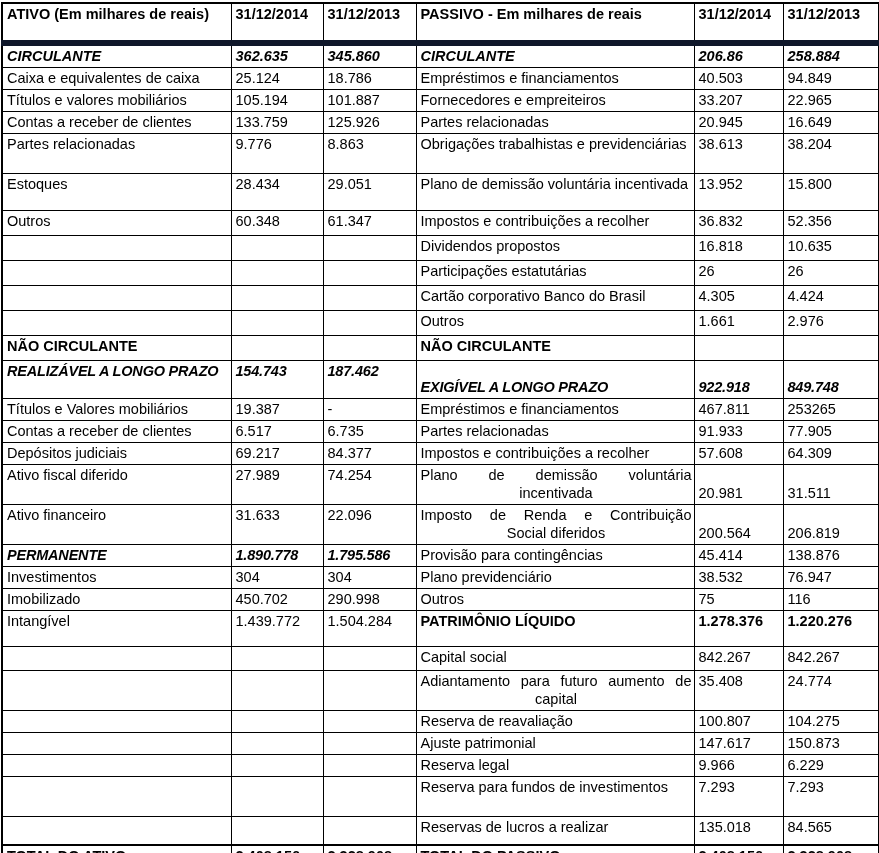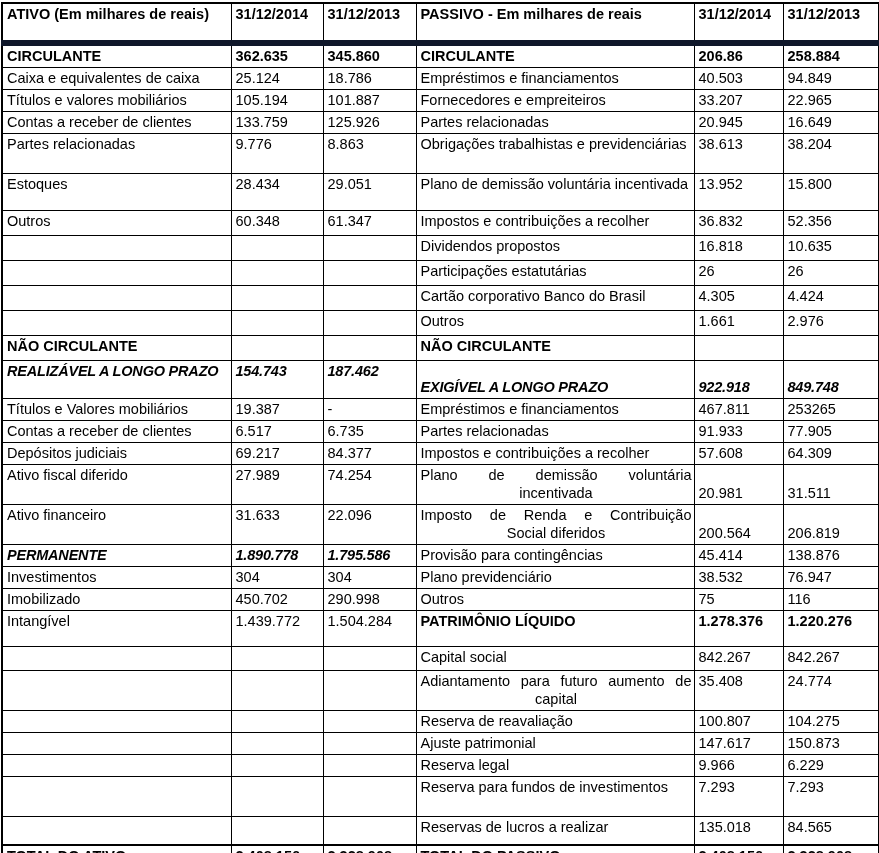--- a/index.html
+++ b/index.html
@@ -48,21 +48,21 @@
     </colgroup>
     <tbody>
         <tr class="thick-bottom" style="height: 40px;">
           <td class="b">ATIVO (Em milhares de reais)</td>
           <td class="b">31/12/2014</td>
           <td class="b">31/12/2013</td>
           <td class="b">PASSIVO - Em milhares de reais</td>
           <td class="b">31/12/2014</td>
           <td class="b">31/12/2013</td>
         </tr>
-        <tr style="height: 21px;">
+        <tr style="height: 21px; font-style: italic;">
           <td class="b">CIRCULANTE</td>
           <td class="b">362.635</td>
           <td class="b">345.860</td>
           <td class="b">CIRCULANTE</td>
           <td class="b">206.86</td>
           <td class="b">258.884</td>
         </tr>
         <tr style="height: 21px; margin-top: 45px;">
           <td>Caixa e equivalentes de caixa</td>
           <td>25.124</td>

